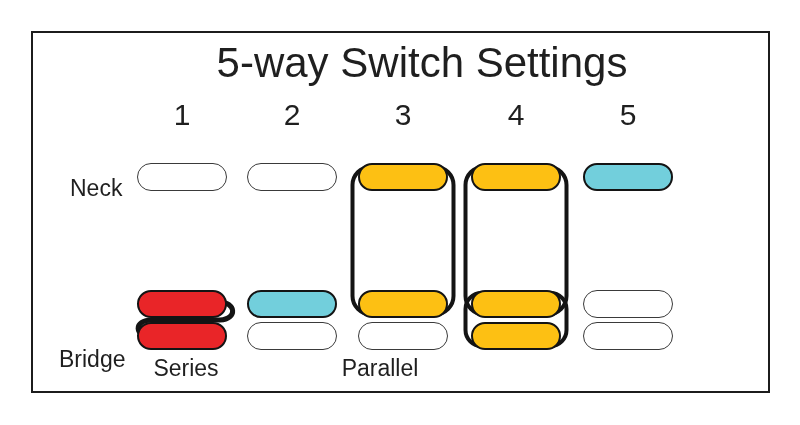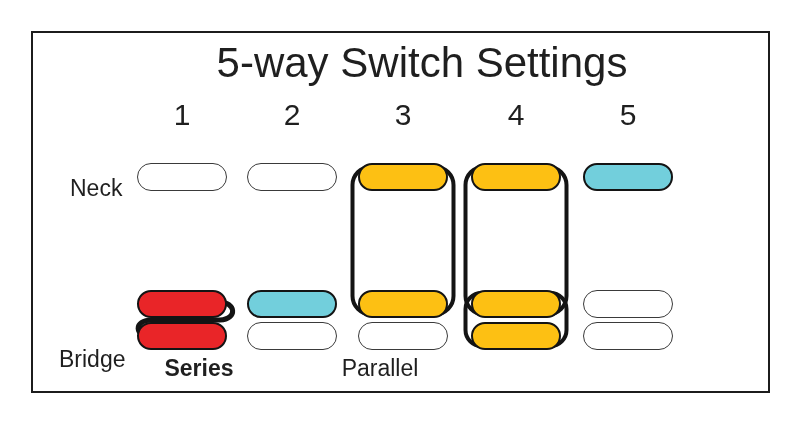--- a/index.html
+++ b/index.html
@@ -23,21 +23,21 @@
   .colnum.c4{left:516px}.colnum.c5{left:628px}
   .rowlabel{
     position:absolute;font-size:23px;line-height:1;color:#1f1f1f;
   }
   .rowlabel.neck{left:70px;top:177px;}
   .rowlabel.bridge{left:59px;top:306px;margin-top:42px;}
   .wirelabel{
     position:absolute;top:357px;transform:translateX(-50%);
     font-size:23px;line-height:1;color:#1f1f1f;
   }
-  .wirelabel.series{left:199px;font-weight:bold;}
+  .wirelabel.series{left:186px;}
   .wirelabel.parallel{left:380px;}
   .wires{position:absolute;left:0;top:0;z-index:1;}
   .pill{
     position:absolute;width:90px;height:28px;border-radius:14px;
     background:#fff;border:2px solid #141414;box-sizing:border-box;z-index:2;
   }
   .pill.blank{border-width:1.5px;border-color:#3a3a3a;}
   
   .r-neck{top:163px}.r-btop{top:290px}.r-bbot{top:322px}
   .p1{left:137px}.p2{left:247px}.p3{left:358px}.p4{left:471px}.p5{left:583px}

